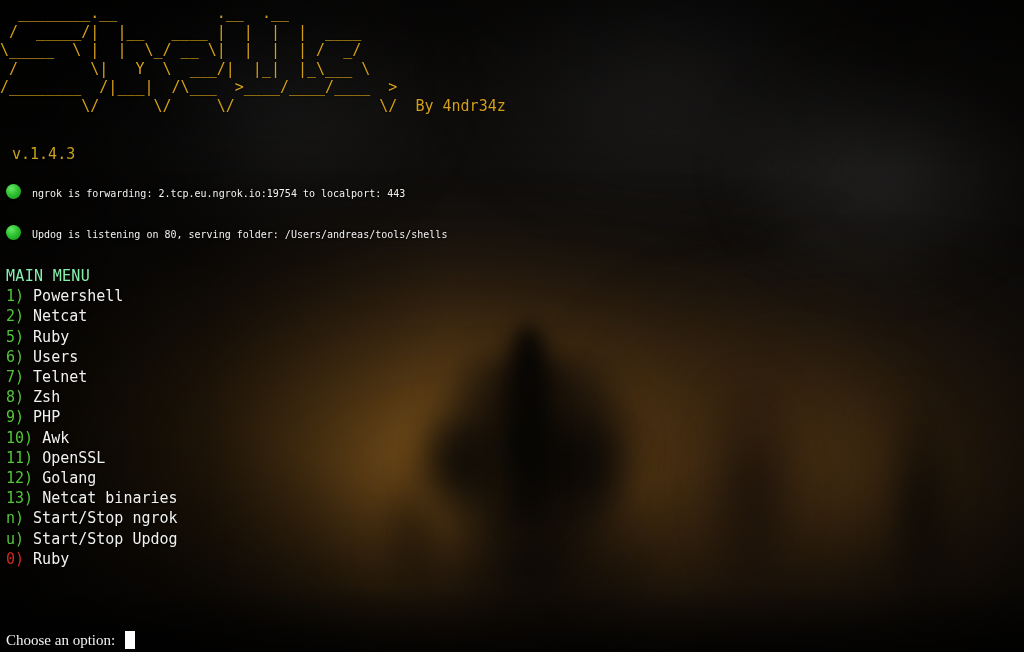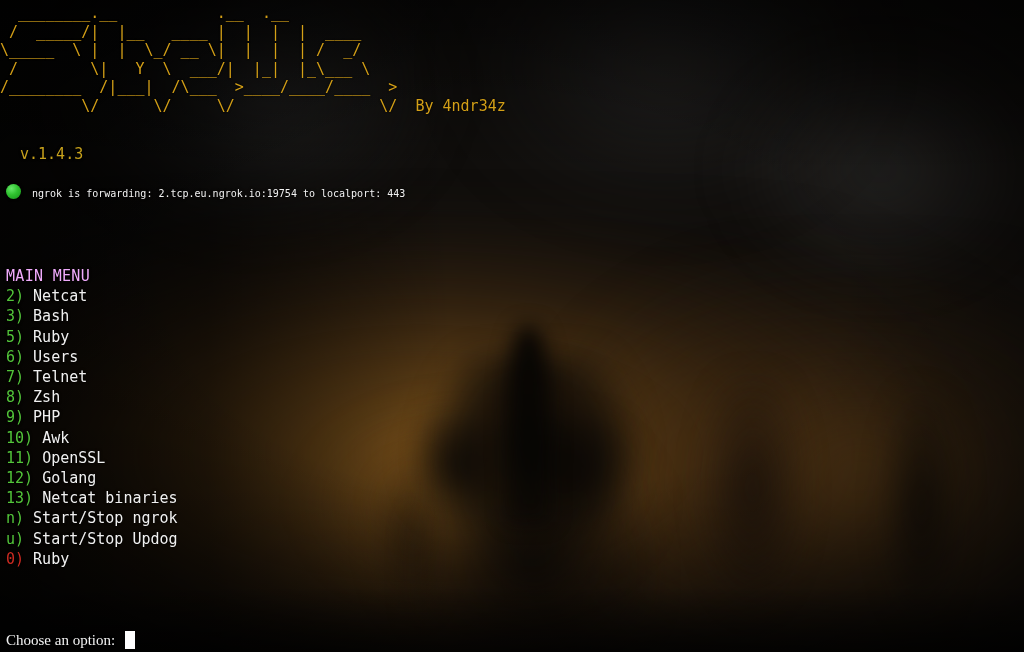--- a/index.html
+++ b/index.html
@@ -166,21 +166,21 @@
     font-size: 15px;
     line-height: 18.5px;
     color: #d4a017;
     letter-spacing: 0px;
     text-shadow: 0 0 2px rgba(0,0,0,0.9);
   }
   #banner .author { color: #d4a017; }
 
   #version {
     position: absolute;
-    left: 20px;
+    left: 12px;
     top: 144px;
     font-size: 15px;
     line-height: 20px;
     color: #c8a21c;
     text-shadow: 0 0 3px rgba(0,0,0,0.95);
   }
 
   .status-line {
     position: absolute;
     left: 6px;
@@ -205,21 +205,21 @@
   }
 
   #menu {
     position: absolute;
     left: 6px;
     top: 266px;
     font-size: 15px;
     line-height: 20.2px;
   }
   #menu-title {
-    color: #f0abfc;
+    color: #86efac;
     text-shadow: 0 0 3px rgba(0,0,0,0.95);
     letter-spacing: 0.3px;
   }
   .menu-row {
     white-space: pre;
     text-shadow: 0 0 3px rgba(0,0,0,0.95);
   }
   .m-key { color: #53c53a; }
   .m-key.exit { color: #cc2a21; }
   .m-label { color: #f0f0f0; }
@@ -275,26 +275,27 @@
 <span> /  _____/|  |__   ____ |  |  |  |  ____</span>
 <span>\_____  \ |  |  \_/ __ \|  |  |  | /  _/</span>
 <span> /        \|   Y  \  ___/|  |_|  |_\___ \</span>
 <span>/________  /|___|  /\___  &gt;____/____/____  &gt;</span>
 <span class="author">         \/      \/     \/                \/  By 4ndr34z</span></pre>
 
     <div id="version">v.1.4.3</div>
 
     <div id="status-ngrok" class="status-line"><span class="dot"></span><span>ngrok is forwarding: 2.tcp.eu.ngrok.io:19754 to localport: 443</span></div>
 
+    <div id="status-updog" class="status-line"><span class="dot"></span><span>Updog is listening on 80, serving folder: /Users/andreas/tools/shells</span></div>
 
     <div id="menu">
       <div id="menu-title">MAIN MENU</div>
       <div id="menu-items">
+          <div class="menu-row"><span class="m-key">1)</span><span> </span><span class="m-label">Powershell</span></div>
           <div class="menu-row"><span class="m-key">2)</span><span> </span><span class="m-label">Netcat</span></div>
-          <div class="menu-row"><span class="m-key">3)</span><span> </span><span class="m-label">Bash</span></div>
           <div class="menu-row"><span class="m-key">5)</span><span> </span><span class="m-label">Ruby</span></div>
           <div class="menu-row"><span class="m-key">6)</span><span> </span><span class="m-label">Users</span></div>
           <div class="menu-row"><span class="m-key">7)</span><span> </span><span class="m-label">Telnet</span></div>
           <div class="menu-row"><span class="m-key">8)</span><span> </span><span class="m-label">Zsh</span></div>
           <div class="menu-row"><span class="m-key">9)</span><span> </span><span class="m-label">PHP</span></div>
           <div class="menu-row"><span class="m-key">10)</span><span> </span><span class="m-label">Awk</span></div>
           <div class="menu-row"><span class="m-key">11)</span><span> </span><span class="m-label">OpenSSL</span></div>
           <div class="menu-row"><span class="m-key">12)</span><span> </span><span class="m-label">Golang</span></div>
           <div class="menu-row"><span class="m-key">13)</span><span> </span><span class="m-label">Netcat binaries</span></div>
           <div class="menu-row"><span class="m-key">n)</span><span> </span><span class="m-label">Start/Stop ngrok</span></div>

